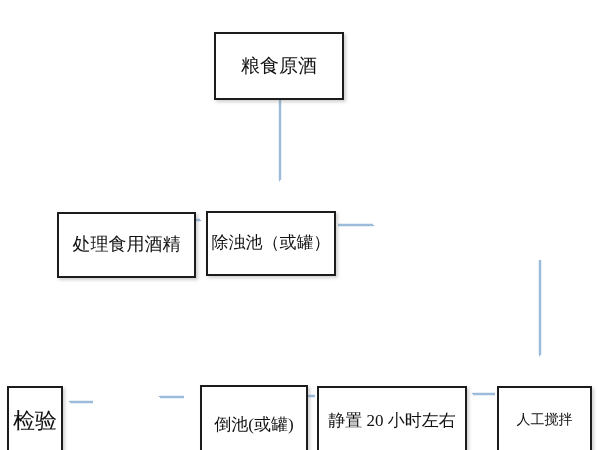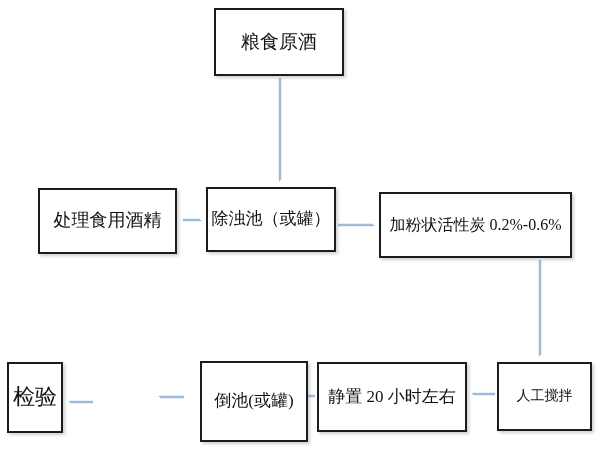--- a/index.html
+++ b/index.html
@@ -21,24 +21,25 @@
     border: 2px solid #1c1c1c;
     background: #ffffff;
     display: flex;
     align-items: center;
     justify-content: center;
     text-align: center;
     color: #111111;
     box-shadow: 2px 2px 3px rgba(120,120,120,0.35);
     line-height: 1.2;
     white-space: nowrap;
+    margin-top: 24px;
   }
   
   #node-grain     { left: 214px; top:   8px; width: 130px; height: 68px; font-size: 19px; }
-  #node-alcohol   { left:  38px; top: 188px; width: 139px; height: 66px; font-size: 18px; }
+  #node-alcohol   { left:  57px; top: 188px; width: 139px; height: 66px; font-size: 18px; }
   #node-turbidity { left: 206px; top: 187px; width: 130px; height: 65px; font-size: 17px; }
   #node-carbon    { left: 379px; top: 192px; width: 193px; height: 66px; font-size: 16px; }
   #node-stir      { left: 497px; top: 362px; width:  95px; height: 69px; font-size: 14px; }
   #node-rest      { left: 317px; top: 362px; width: 150px; height: 70px; font-size: 17px; }
   #node-pour      { left: 200px; top: 361px; width: 108px; height: 81px; font-size: 17px; }
   #node-blend     { left:  95px; top: 367px; width:  56px; height: 69px; font-size: 18px; }
   #node-inspect   { left:   7px; top: 362px; width:  56px; height: 71px; font-size: 22px; }
 
   #arrow-layer {
     position: absolute;
@@ -73,21 +74,20 @@
     <path class="flow" d="M 184 397 L 160 397" marker-end="url(#vhead)"></path>
     <path class="flow" d="M 93 402 L 70 402" marker-end="url(#vhead)"></path>
   </svg>
 
   <div class="box" id="node-grain">粮食原酒</div>
 
   <div class="box" id="node-alcohol">处理食用酒精</div>
 
   <div class="box" id="node-turbidity">除浊池（或罐）</div>
 
-  <div class="box" id="node-carbon">加粉状活性炭 0.2%-0.6%</div>
 
   <div class="box" id="node-stir">人工搅拌</div>
 
   <div class="box" id="node-rest">静置 20 小时左右</div>
 
   <div class="box" id="node-pour">倒池(或罐)</div>
 
 
   <div class="box" id="node-inspect">检验</div>
 

